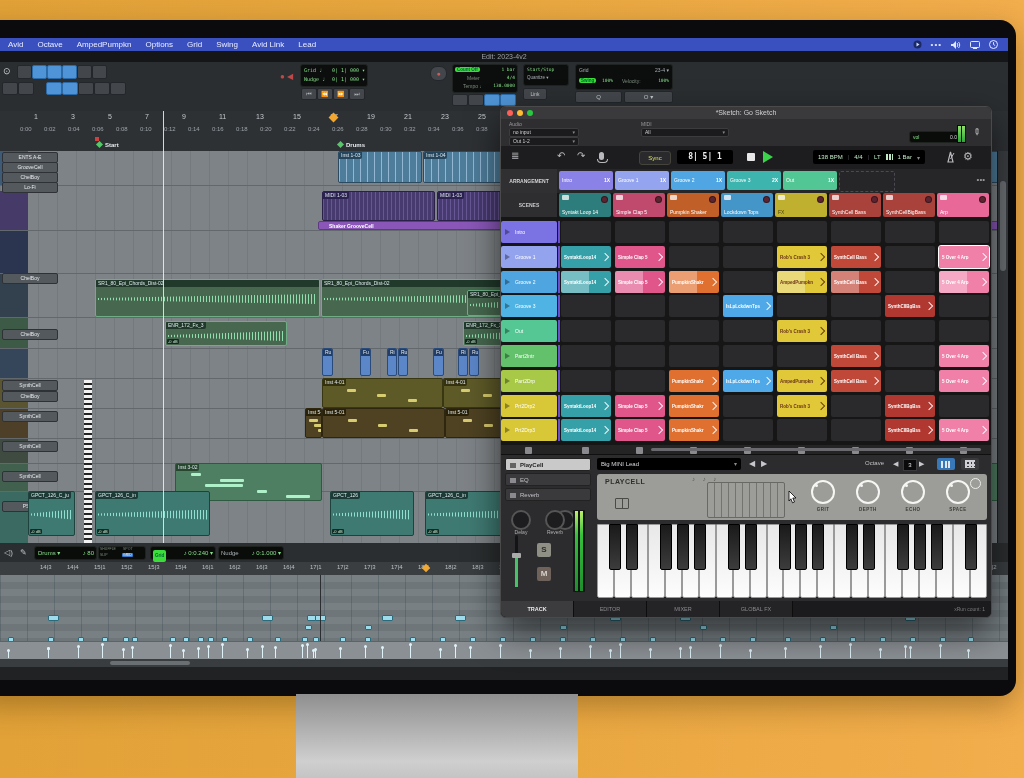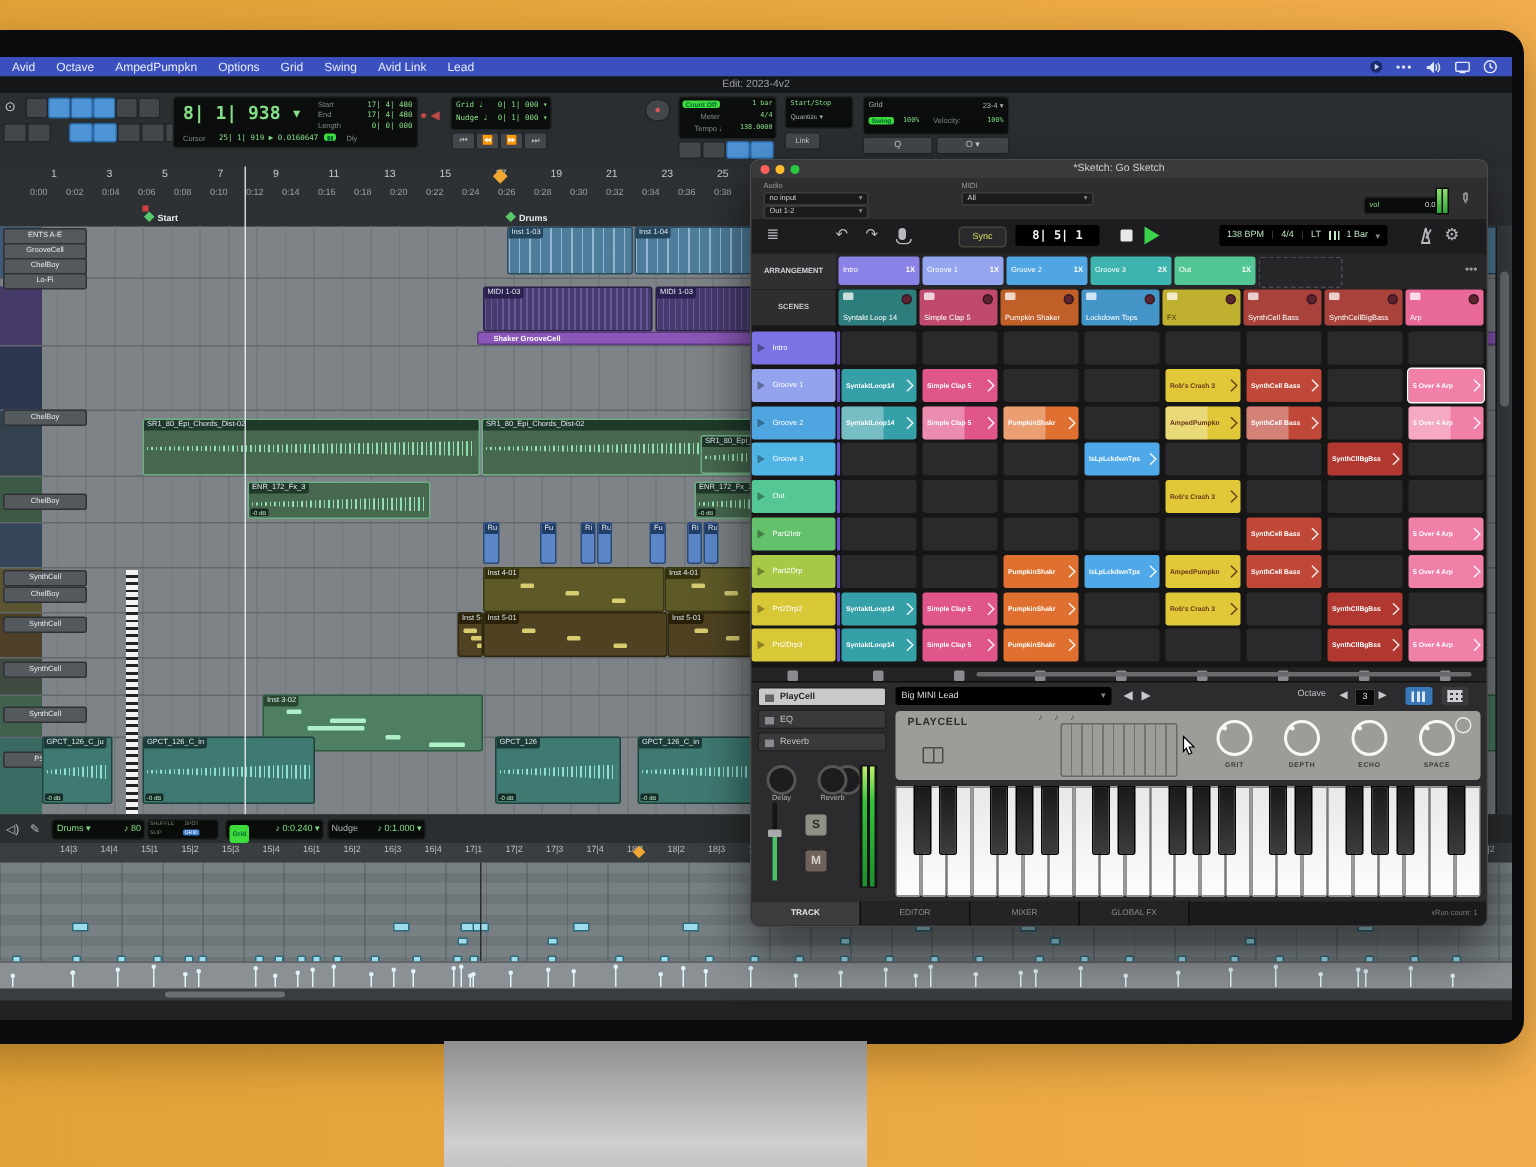--- a/index.html
+++ b/index.html
@@ -221,33 +221,20 @@
         <div class="tbtn blue" style="left: 62px; top: 3px; width: 13px; height: 12px;"></div>
         <div class="tbtn" style="left: 77px; top: 3px; width: 13px; height: 12px;"></div>
         <div class="tbtn" style="left: 92px; top: 3px; width: 13px; height: 12px;"></div>
         <div class="tbtn" style="left: 2px; top: 20px; width: 14px; height: 11px;"></div>
         <div class="tbtn" style="left: 18px; top: 20px; width: 14px; height: 11px;"></div>
         <div class="tbtn blue" style="left: 46px; top: 20px; width: 14px; height: 11px;"></div>
         <div class="tbtn blue" style="left: 62px; top: 20px; width: 14px; height: 11px;"></div>
         <div class="tbtn" style="left: 78px; top: 20px; width: 14px; height: 11px;"></div>
         <div class="tbtn" style="left: 94px; top: 20px; width: 14px; height: 11px;"></div>
         <div class="tbtn" style="left: 110px; top: 20px; width: 14px; height: 11px;"></div>
-        <div class="panel" style="left: 115px; top: 2px; width: 162px; height: 33px;">
-          <div class="grn" style="position: absolute; left: 6px; top: 3px; font-size: 12px; font-weight: bold;">8| 1| 938 ▾</div>
-          <span class="grnlbl" style="position: absolute; left: 96px; top: 2px;">Start</span>
-          <span class="grn" style="position: absolute; right: 3px; top: 2px; font-size: 5px;">17| 4| 480</span>
-          <span class="grnlbl" style="position: absolute; left: 96px; top: 9px;">End</span>
-          <span class="grn" style="position: absolute; right: 3px; top: 9px; font-size: 5px;">17| 4| 480</span>
-          <span class="grnlbl" style="position: absolute; left: 96px; top: 16px;">Length</span>
-          <span class="grn" style="position: absolute; right: 3px; top: 16px; font-size: 5px;">0| 0| 000</span>
-          <span class="grnlbl" style="position: absolute; left: 6px; top: 25px;">Cursor</span>
-          <span class="grn" style="position: absolute; left: 30px; top: 24px; font-size: 5px;">25| 1| 919  ▶  0.0160647</span>
-          <span class="badge" style="position: absolute; left: 100px; top: 24px; font-size: 4px;">▮▮</span>
-          <span class="grnlbl" style="position: absolute; left: 115px; top: 25px;">Dly</span>
-        </div>
         <span style="position: absolute; left: 280px; top: 10px; color: rgb(192, 72, 72); font-size: 8px;">● ◀</span>
         <div class="panel" style="left: 300px; top: 2px; width: 66px; height: 21px;">
           <span class="grn" style="position: absolute; left: 3px; top: 2px; font-size: 5px;">Grid ♩</span>
           <span class="grn" style="position: absolute; right: 2px; top: 2px; font-size: 5px;">0| 1| 000 ▾</span>
           <span class="grn" style="position: absolute; left: 3px; top: 11px; font-size: 5px;">Nudge ♩</span>
           <span class="grn" style="position: absolute; right: 2px; top: 11px; font-size: 5px;">0| 1| 000 ▾</span>
         </div>
         <div class="tbtn" style="left: 301px; top: 26px; width: 14px; height: 10px; color: rgb(170, 176, 181); font-size: 6px; text-align: center; line-height: 10px;">⏮</div>
         <div class="tbtn" style="left: 317px; top: 26px; width: 14px; height: 10px; color: rgb(170, 176, 181); font-size: 6px; text-align: center; line-height: 10px;">⏪</div>
         <div class="tbtn" style="left: 333px; top: 26px; width: 14px; height: 10px; color: rgb(170, 176, 181); font-size: 6px; text-align: center; line-height: 10px;">⏩</div>

